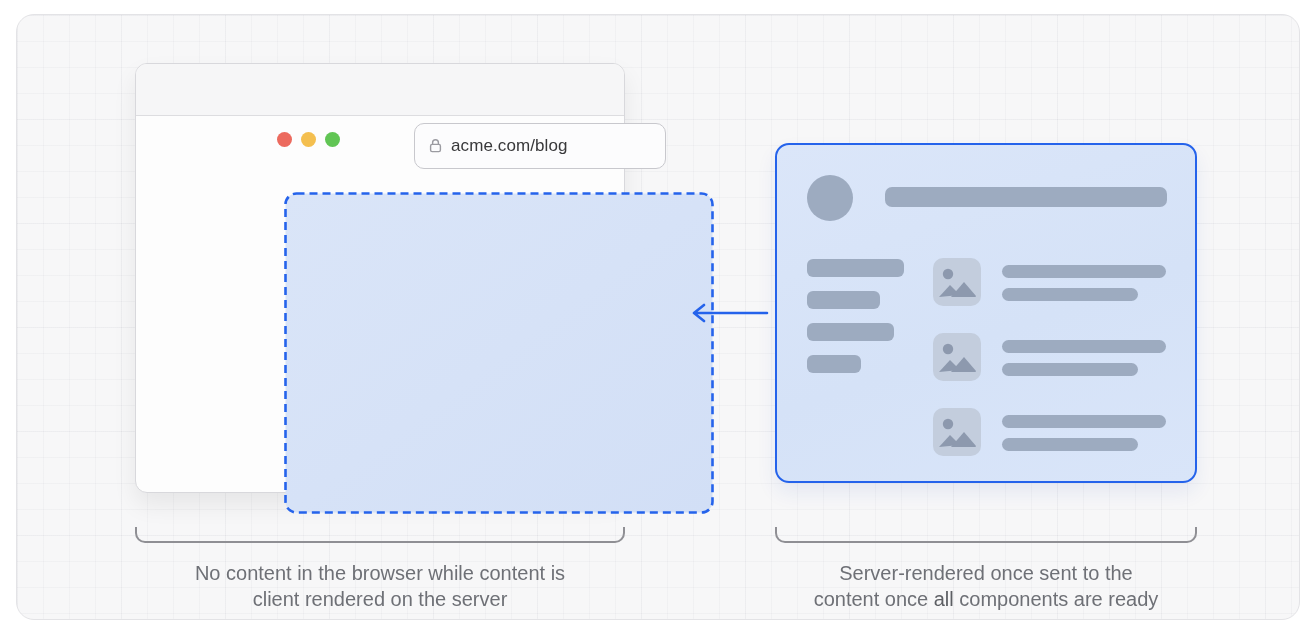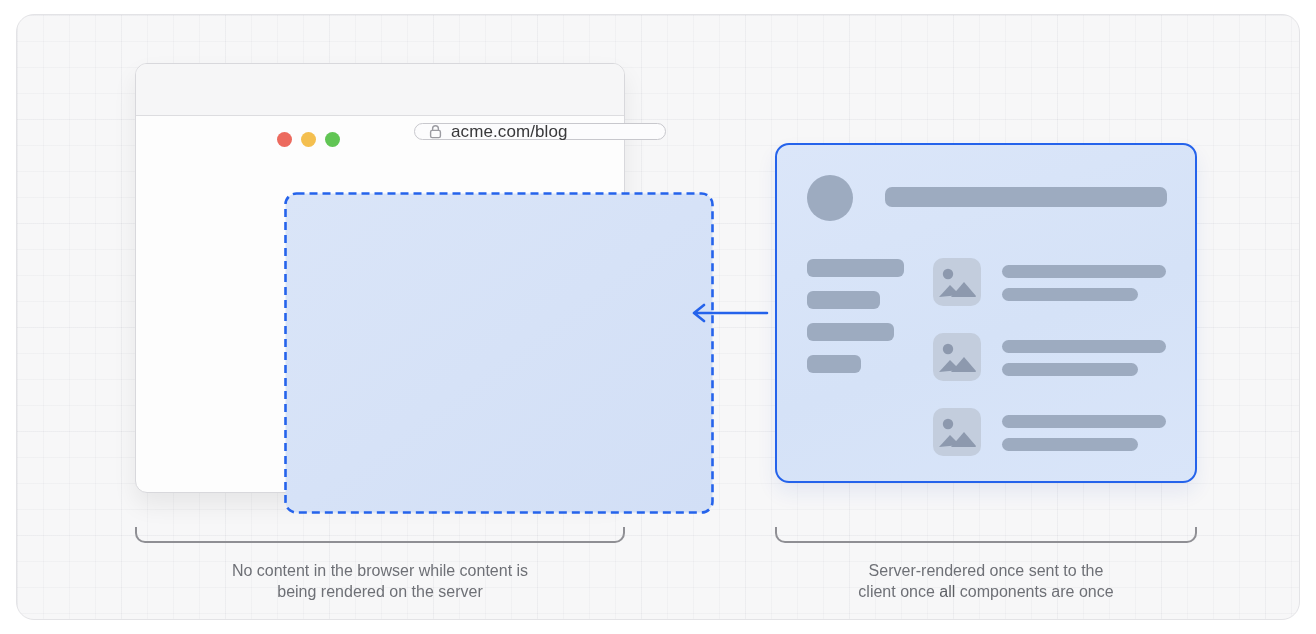--- a/index.html
+++ b/index.html
@@ -45,21 +45,21 @@
   .dot {
     position: absolute; top: 68px;
     width: 15px; height: 15px; border-radius: 50%;
   }
   .dot.red    { left: 141px; background: var(--traffic-light-red, #ec6a5e); }
   .dot.yellow { left: 165px; background: var(--traffic-light-yellow, #f4bf4f); }
   .dot.green  { left: 189px; background: var(--traffic-light-green, #61c554); }
 
   .addressbar {
     position: absolute; left: 278px; top: 59px;
-    width: 252px; height: 17px;
+    width: 252px; height: 46px;
     background: #fcfcfd;
     border: 1.5px solid #c8c8cd;
     border-radius: 10px;
     display: flex; align-items: center;
     padding-left: 13px; gap: 8px;
   }
   .url-text {
     font-size: 17px; color: var(--url-text, #38383a);
     letter-spacing: 0.1px;
   }
@@ -134,21 +134,21 @@
     border-bottom: 2px solid var(--brace-grey, #8f8f94);
     border-bottom-left-radius: 10px;
     border-bottom-right-radius: 10px;
   }
   .brace.left  { left: 118px; width: 490px; }
   .brace.right { left: 758px; width: 422px; }
 
   .caption {
     position: absolute; top: 545px;
     text-align: center;
-    font-size: 16px; line-height: 1.32;
+    font-size: 20px; line-height: 1.32;
     color: var(--caption-grey, #6e7076);
   }
   .caption.left  { left: 118px; width: 490px; }
   .caption.right { left: 758px; width: 422px; }
   .caption b { font-weight: normal; color: #5d5f64; }
 </style>
 </head>
 <body>
 
 <div class="canvas">
@@ -231,20 +231,20 @@
     </div>
   </div>
 </div>
   </div>
 
   <div class="brace left"></div>
   <div class="brace right"></div>
 
   <div class="caption left">
     <div>No content in the browser while content is</div>
-    <div>being rendered on the server</div>
+    <div>client rendered on the server</div>
   </div>
   <div class="caption right">
     <div>Server-rendered once sent to the</div>
-    <div><span>client once </span><b>all</b><span> components are once</span></div>
+    <div><span>content once </span><b>all</b><span> components are ready</span></div>
   </div>
 
 </div>
 
 </body></html>

